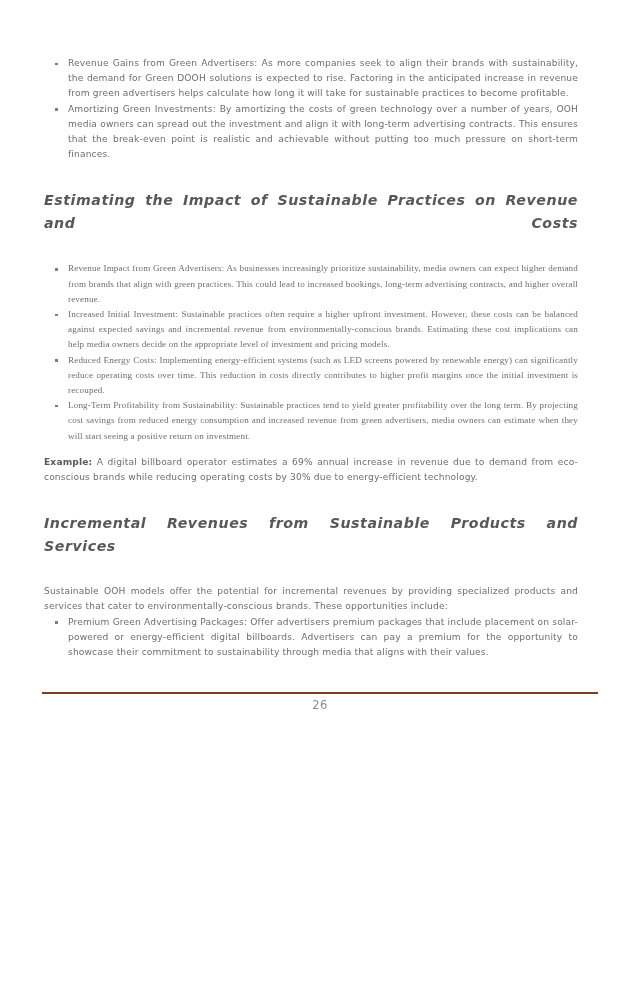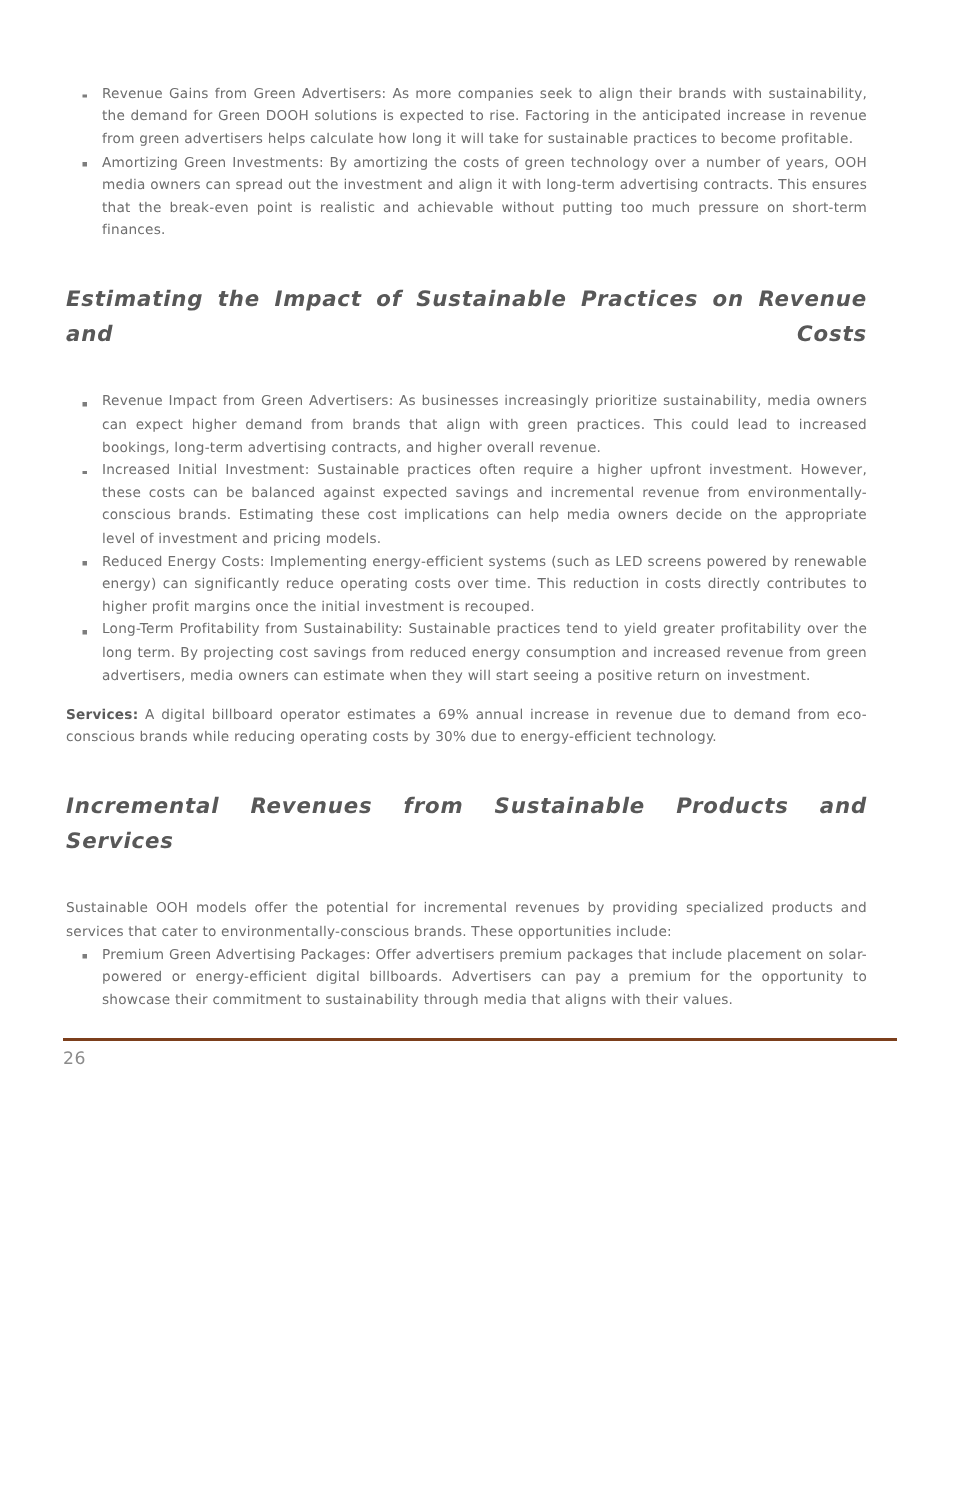--- a/index.html
+++ b/index.html
@@ -92,40 +92,40 @@
     top: 6.5px;
     width: 2.6px;
     height: 2.6px;
     background: #7d7d7d;
   }
 
   ul.bullets li p {
     margin: 0;
   }
 
-  .list-gap-top { margin-top: 11px; }
+  .list-gap-top { margin-top: 11px; font-family: Liberation Serif, serif; }
   .list-gap-bottom { margin-bottom: 10px; }
 
   
   .footer {
     position: absolute;
     left: 42px;
     right: 42px;
     bottom: 40px;
   }
 
   .footer-rule {
     height: 2.4px;
     background: #7c3f1c;
     width: 100%;
   }
 
   .footer-page-number {
     margin-top: 4px;
-    text-align: left;
+    text-align: center;
     font-size: 11.5px;
     color: #8c8c8c;
     letter-spacing: 0.4px;
     font-family: "DejaVu Sans", "Liberation Sans", sans-serif;
   }
 </style>
 </head>
 <body>
 
 <div class="page">
@@ -155,21 +155,21 @@
         <p>Increased Initial Investment: Sustainable practices often require a higher upfront investment. However, these costs can be balanced against expected savings and incremental revenue from environmentally-conscious brands. Estimating these cost implications can help media owners decide on the appropriate level of investment and pricing models.</p>
       </li>
       <li>
         <p>Reduced Energy Costs: Implementing energy-efficient systems (such as LED screens powered by renewable energy) can significantly reduce operating costs over time. This reduction in costs directly contributes to higher profit margins once the initial investment is recouped.</p>
       </li>
       <li>
         <p>Long-Term Profitability from Sustainability: Sustainable practices tend to yield greater profitability over the long term. By projecting cost savings from reduced energy consumption and increased revenue from green advertisers, media owners can estimate when they will start seeing a positive return on investment.</p>
       </li>
     </ul>
 
-    <p class="para top-gap"><span class="example-label">Services:</span><span> </span><span>A digital billboard operator estimates a 69% annual increase in revenue due to demand from eco-conscious brands while reducing operating costs by 30% due to energy-efficient technology.</span></p>
+    <p class="para top-gap"><span class="example-label">Example:</span><span> </span><span>A digital billboard operator estimates a 69% annual increase in revenue due to demand from eco-conscious brands while reducing operating costs by 30% due to energy-efficient technology.</span></p>
 
     <div class="heading-block">
       <h2 class="heading">Incremental Revenues from Sustainable Products and Services</h2>
     </div>
 
     <p class="para">Sustainable OOH models offer the potential for incremental revenues by providing specialized products and services that cater to environmentally-conscious brands. These opportunities include:</p>
 
     <ul class="bullets indent-a">
       <li>
         <p>Premium Green Advertising Packages: Offer advertisers premium packages that include placement on solar-powered or energy-efficient digital billboards. Advertisers can pay a premium for the opportunity to showcase their commitment to sustainability through media that aligns with their values.</p>

